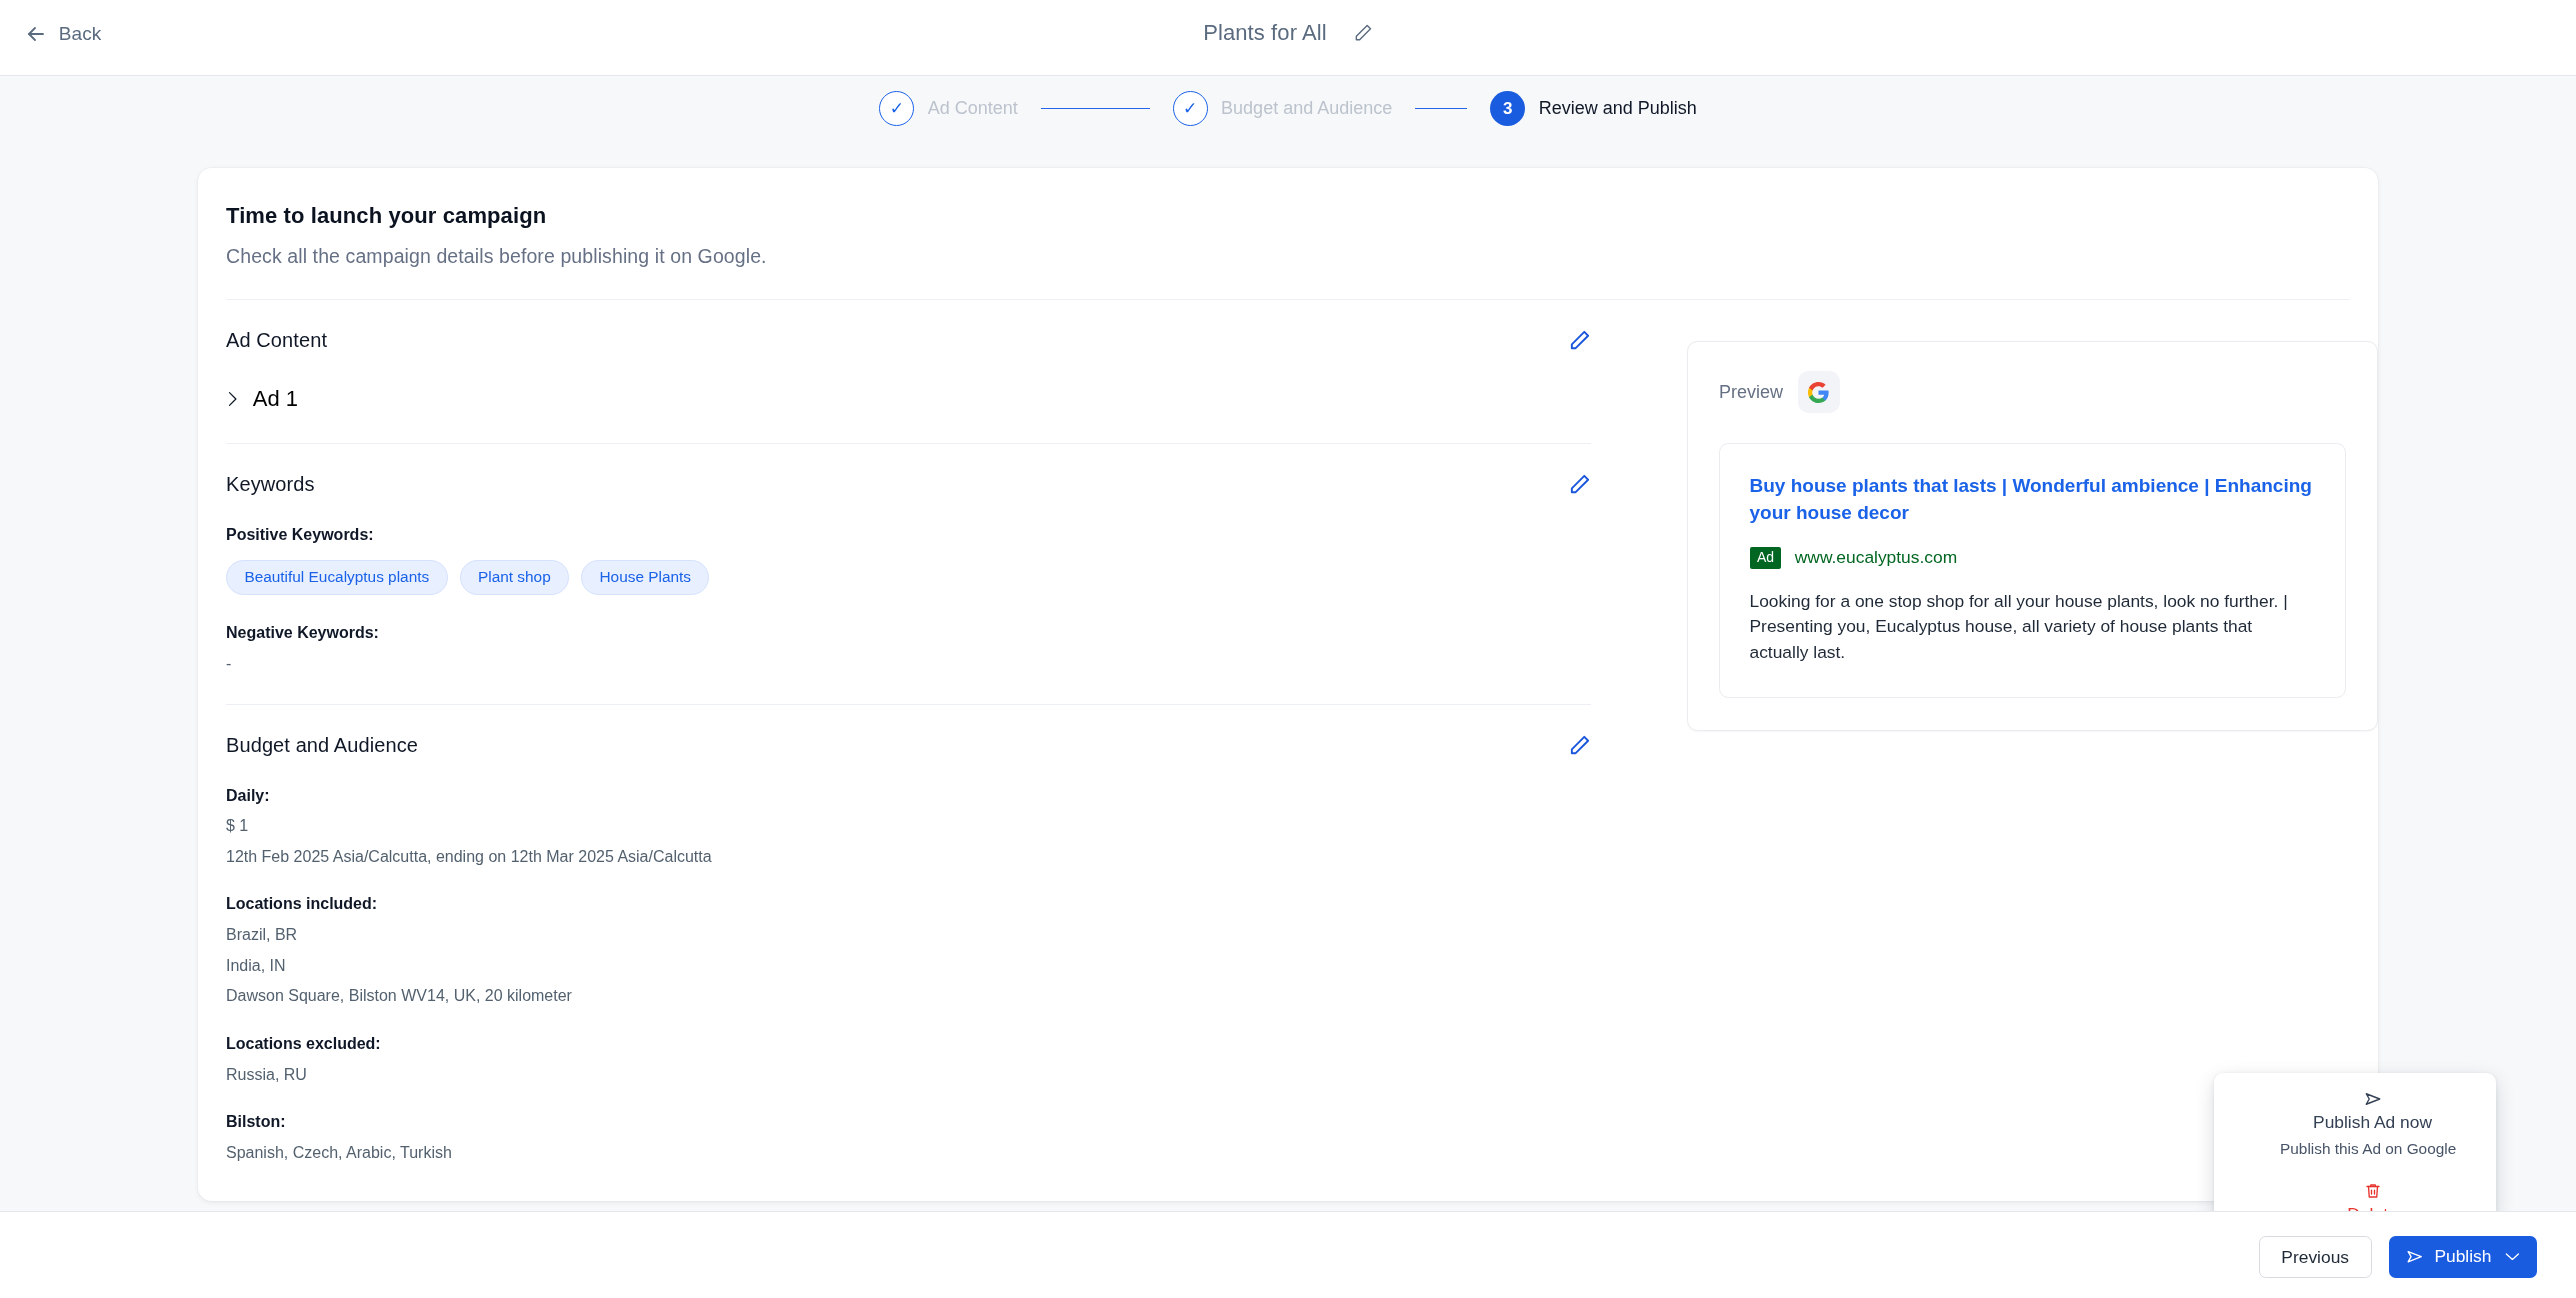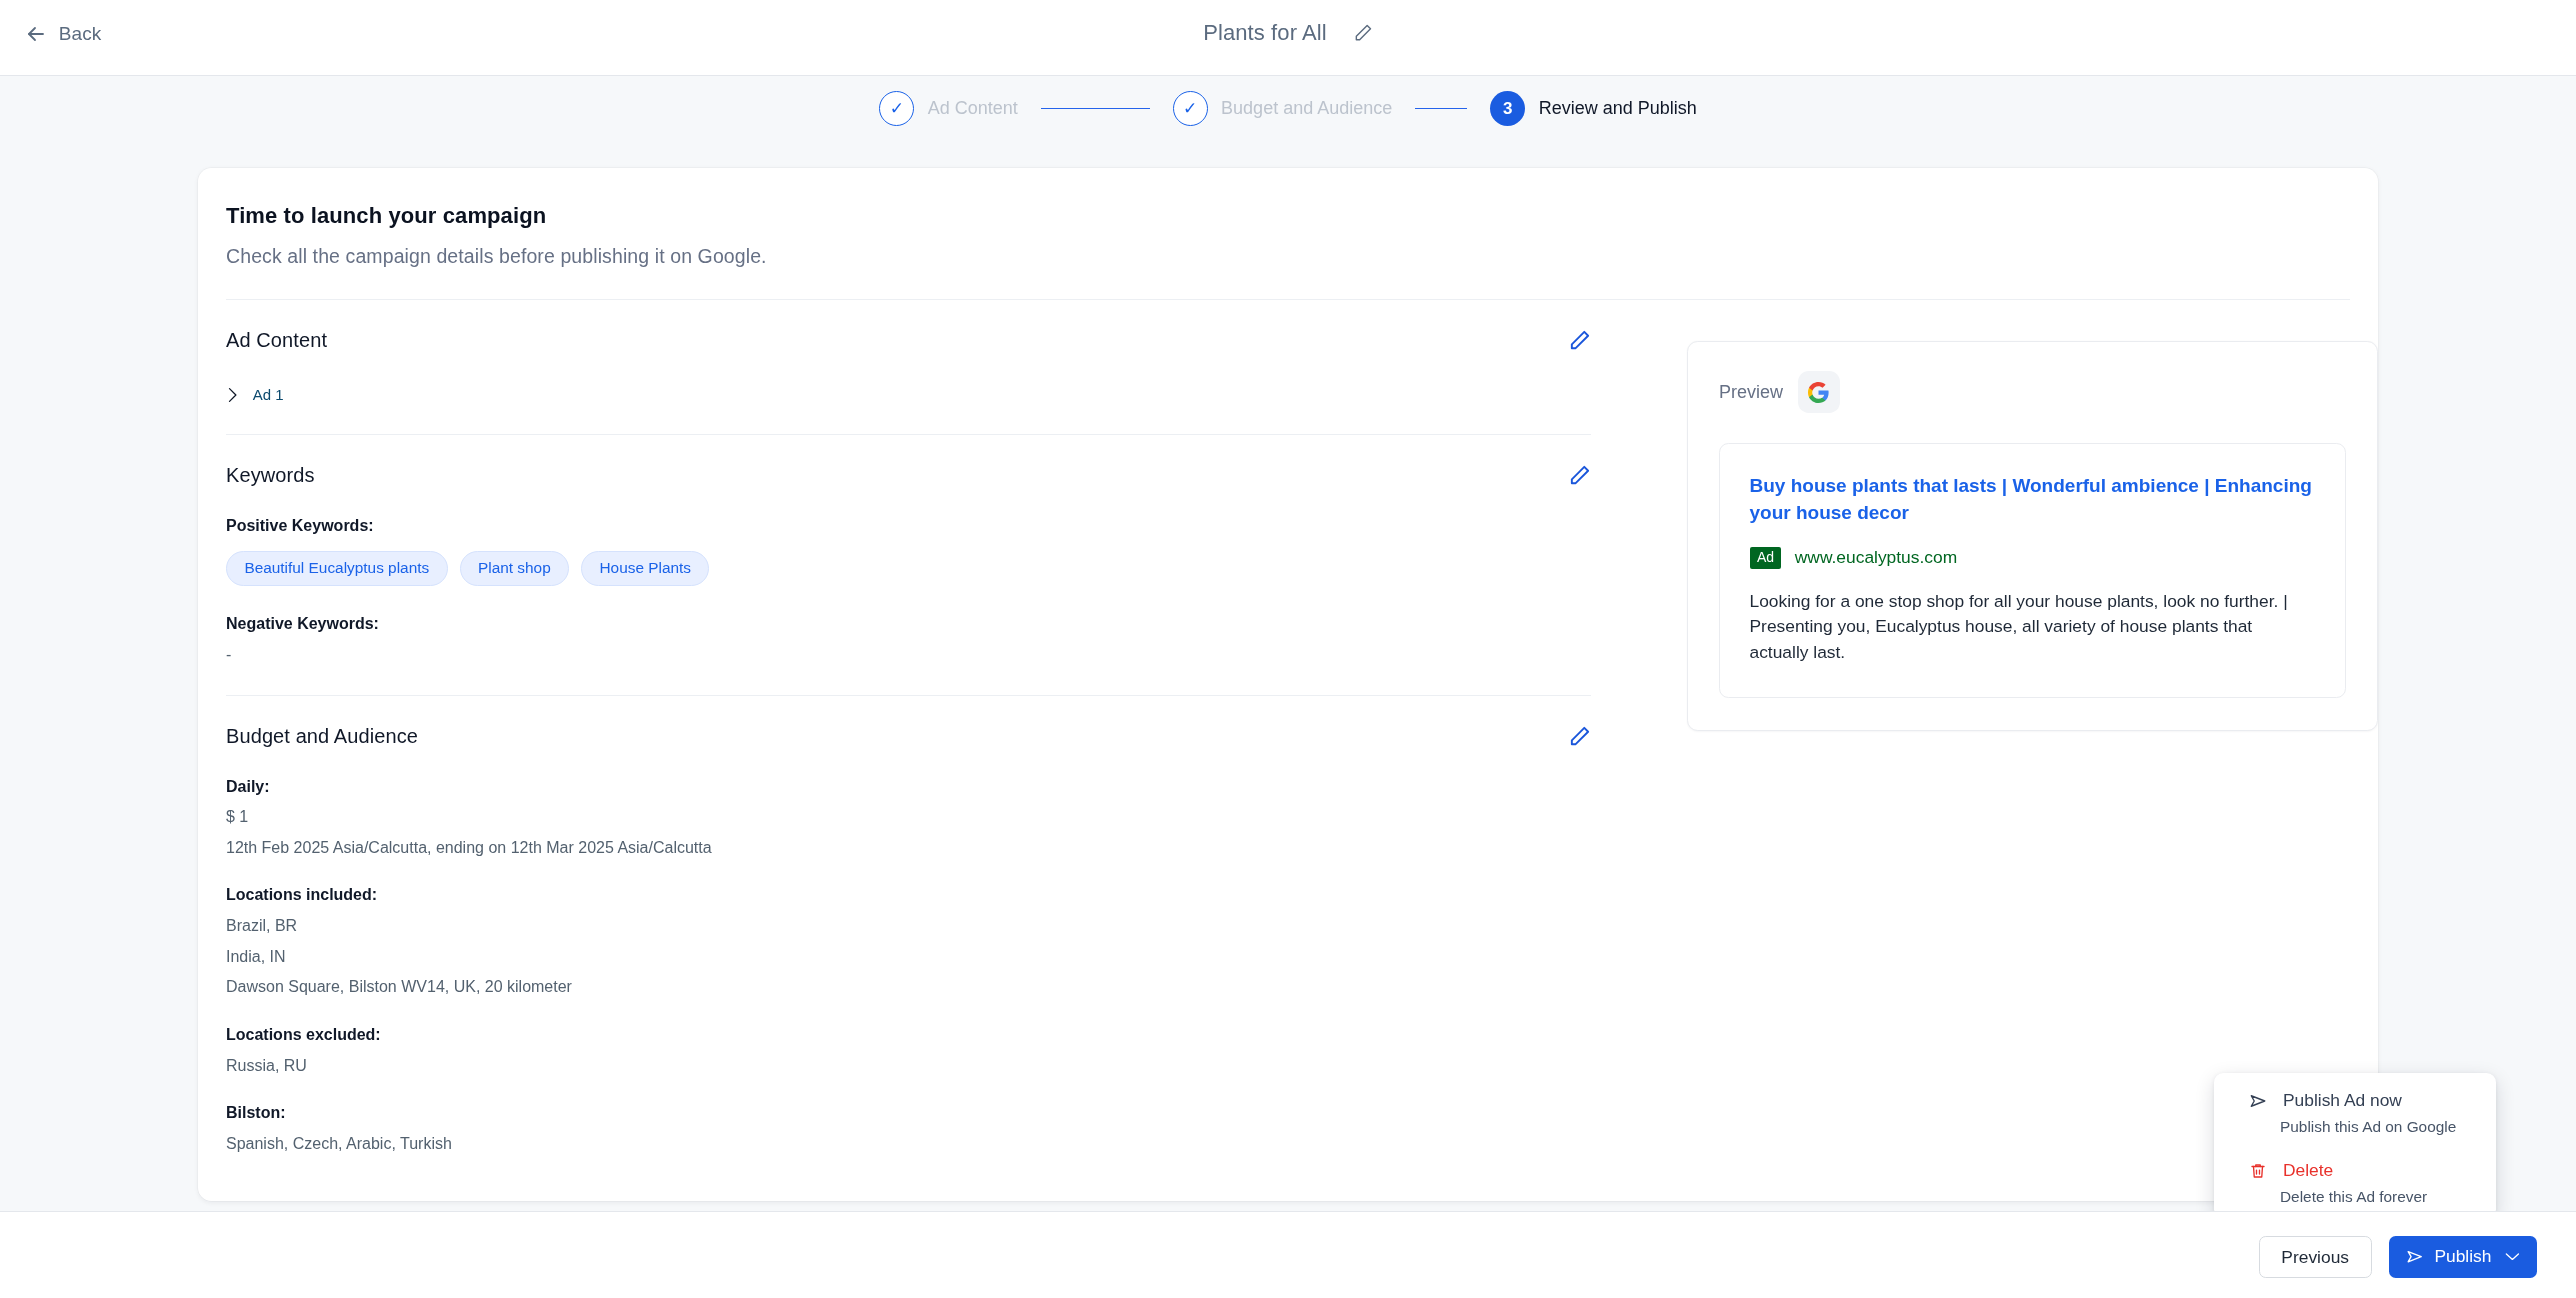--- a/index.html
+++ b/index.html
@@ -80,21 +80,21 @@
   .sec-head { display: flex; align-items: flex-start; justify-content: space-between;
               padding-right: 19px; }
   .sec-title { font-size: 20px; color: #101828; letter-spacing: 0.1px; }
   .pencil { width: 23px; height: 23px; display: block; cursor: pointer; flex: none; }
 
   .accordion-row {
     display: flex; align-items: center; gap: 13.4px;
     margin-top: 34px; cursor: pointer;
   }
   .chev { width: 13.4px; height: 16px; display: block; }
-  .accordion-label { font-size: 15px; color: #0c4a6e; }
+  .accordion-label { font-size: 22px; color: #000000; }
 
   .hr-left { height: 0.7px; background: #eceff3; margin-top: 31px; margin-right: 19px; }
 
   .field-label { font-size: 16px; font-weight: 700; color: #101828; margin-top: 29.5px; }
   .field-value { font-size: 16px; color: #53616f; margin-top: 12.7px; }
 
   .chips { display: flex; gap: 12px; margin-top: 16px; }
   .chip {
     background: #e8efff; border: 0.7px solid #d5e2fd; border-radius: 670px;
     padding: 7.4px 17.4px; font-size: 15.4px; color: #1a62e8; white-space: nowrap;
@@ -157,21 +157,21 @@
   
   .menu {
     position: absolute; left: 2214px; top: 1073px;
     width: 282px; height: 146px;
     background: #fff; border-radius: 9.4px;
     box-shadow: 0 6.7px 20px rgba(16,24,40,.14), 0 1.3px 4px rgba(16,24,40,.08);
     padding: 17.4px 0 0 0;
   }
   .menu-item { padding: 0 0 0 35px; cursor: pointer; }
   .menu-item + .menu-item { margin-top: 24px; }
-  .menu-row { display: flex; align-items: center; gap: 16px; }
+  .menu-row { display: flex; align-items: center; gap: 4px; flex-direction: column; }
   .menu-ico { width: 18px; height: 18px; display: block; flex: none; }
   .menu-title { font-size: 17.4px; color: #344054; }
   .menu-title.danger { color: #e8312b; }
   .menu-desc { font-size: 15.4px; color: #475467; margin-top: 6.7px; margin-left: 31px; }
 </style>
 </head>
 <body>
 
 <div class="topbar">
   <div class="back-btn">

